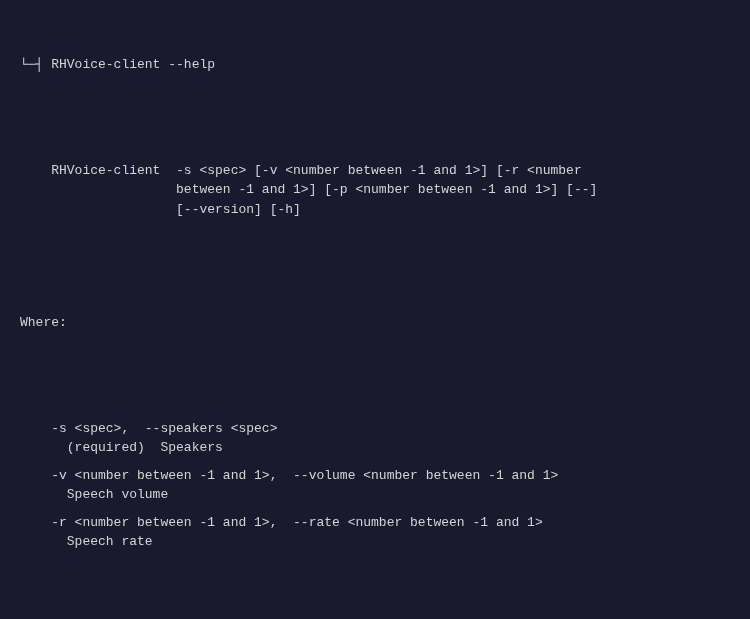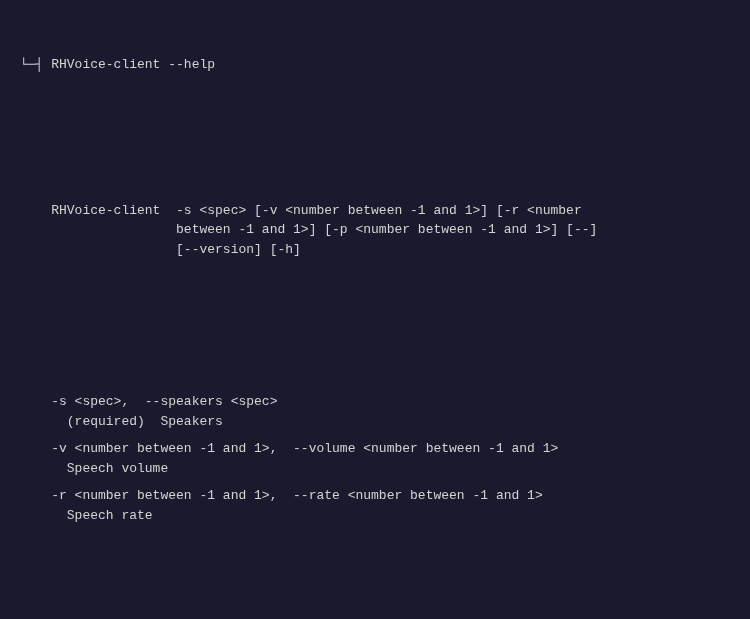--- a/index.html
+++ b/index.html
@@ -18,30 +18,31 @@
       height: 619px;
       overflow: hidden;
       padding: 16px 20px;
     }
 
     .terminal-content {
       white-space: pre;
     }
 
     .header-line {
-      margin-bottom: 28px;
+      margin-bottom: 8px;
       color: #d4d4d4;
     }
   </style>
 </head>
 <body>
 
 <div class="terminal-content">
   <div class="header-line">└─┤ RHVoice-client --help</div>
   <div>
-    <div style="margin-bottom:16px;margin-top:20px;">    RHVoice-client  -s &lt;spec&gt; [-v &lt;number between -1 and 1&gt;] [-r &lt;number
+    <div style="margin-bottom:16px;">    RHVoice-client  -s &lt;spec&gt; [-v &lt;number between -1 and 1&gt;] [-r &lt;number
                     between -1 and 1&gt;] [-p &lt;number between -1 and 1&gt;] [--]
                     [--version] [-h]</div>
   </div>
+  <div style="margin-bottom:8px;">Where:</div>
   <div>
   <div style="margin-bottom: 8px;"><div>    -s &lt;spec&gt;,  --speakers &lt;spec&gt;</div><div>      (required)  Speakers</div></div><div style="margin-bottom: 8px;"><div>    -v &lt;number between -1 and 1&gt;,  --volume &lt;number between -1 and 1&gt;</div><div>      Speech volume</div></div><div style="margin-bottom: 8px;"><div>    -r &lt;number between -1 and 1&gt;,  --rate &lt;number between -1 and 1&gt;</div><div>      Speech rate</div></div></div>
   
 </div>
 
 </body></html>

